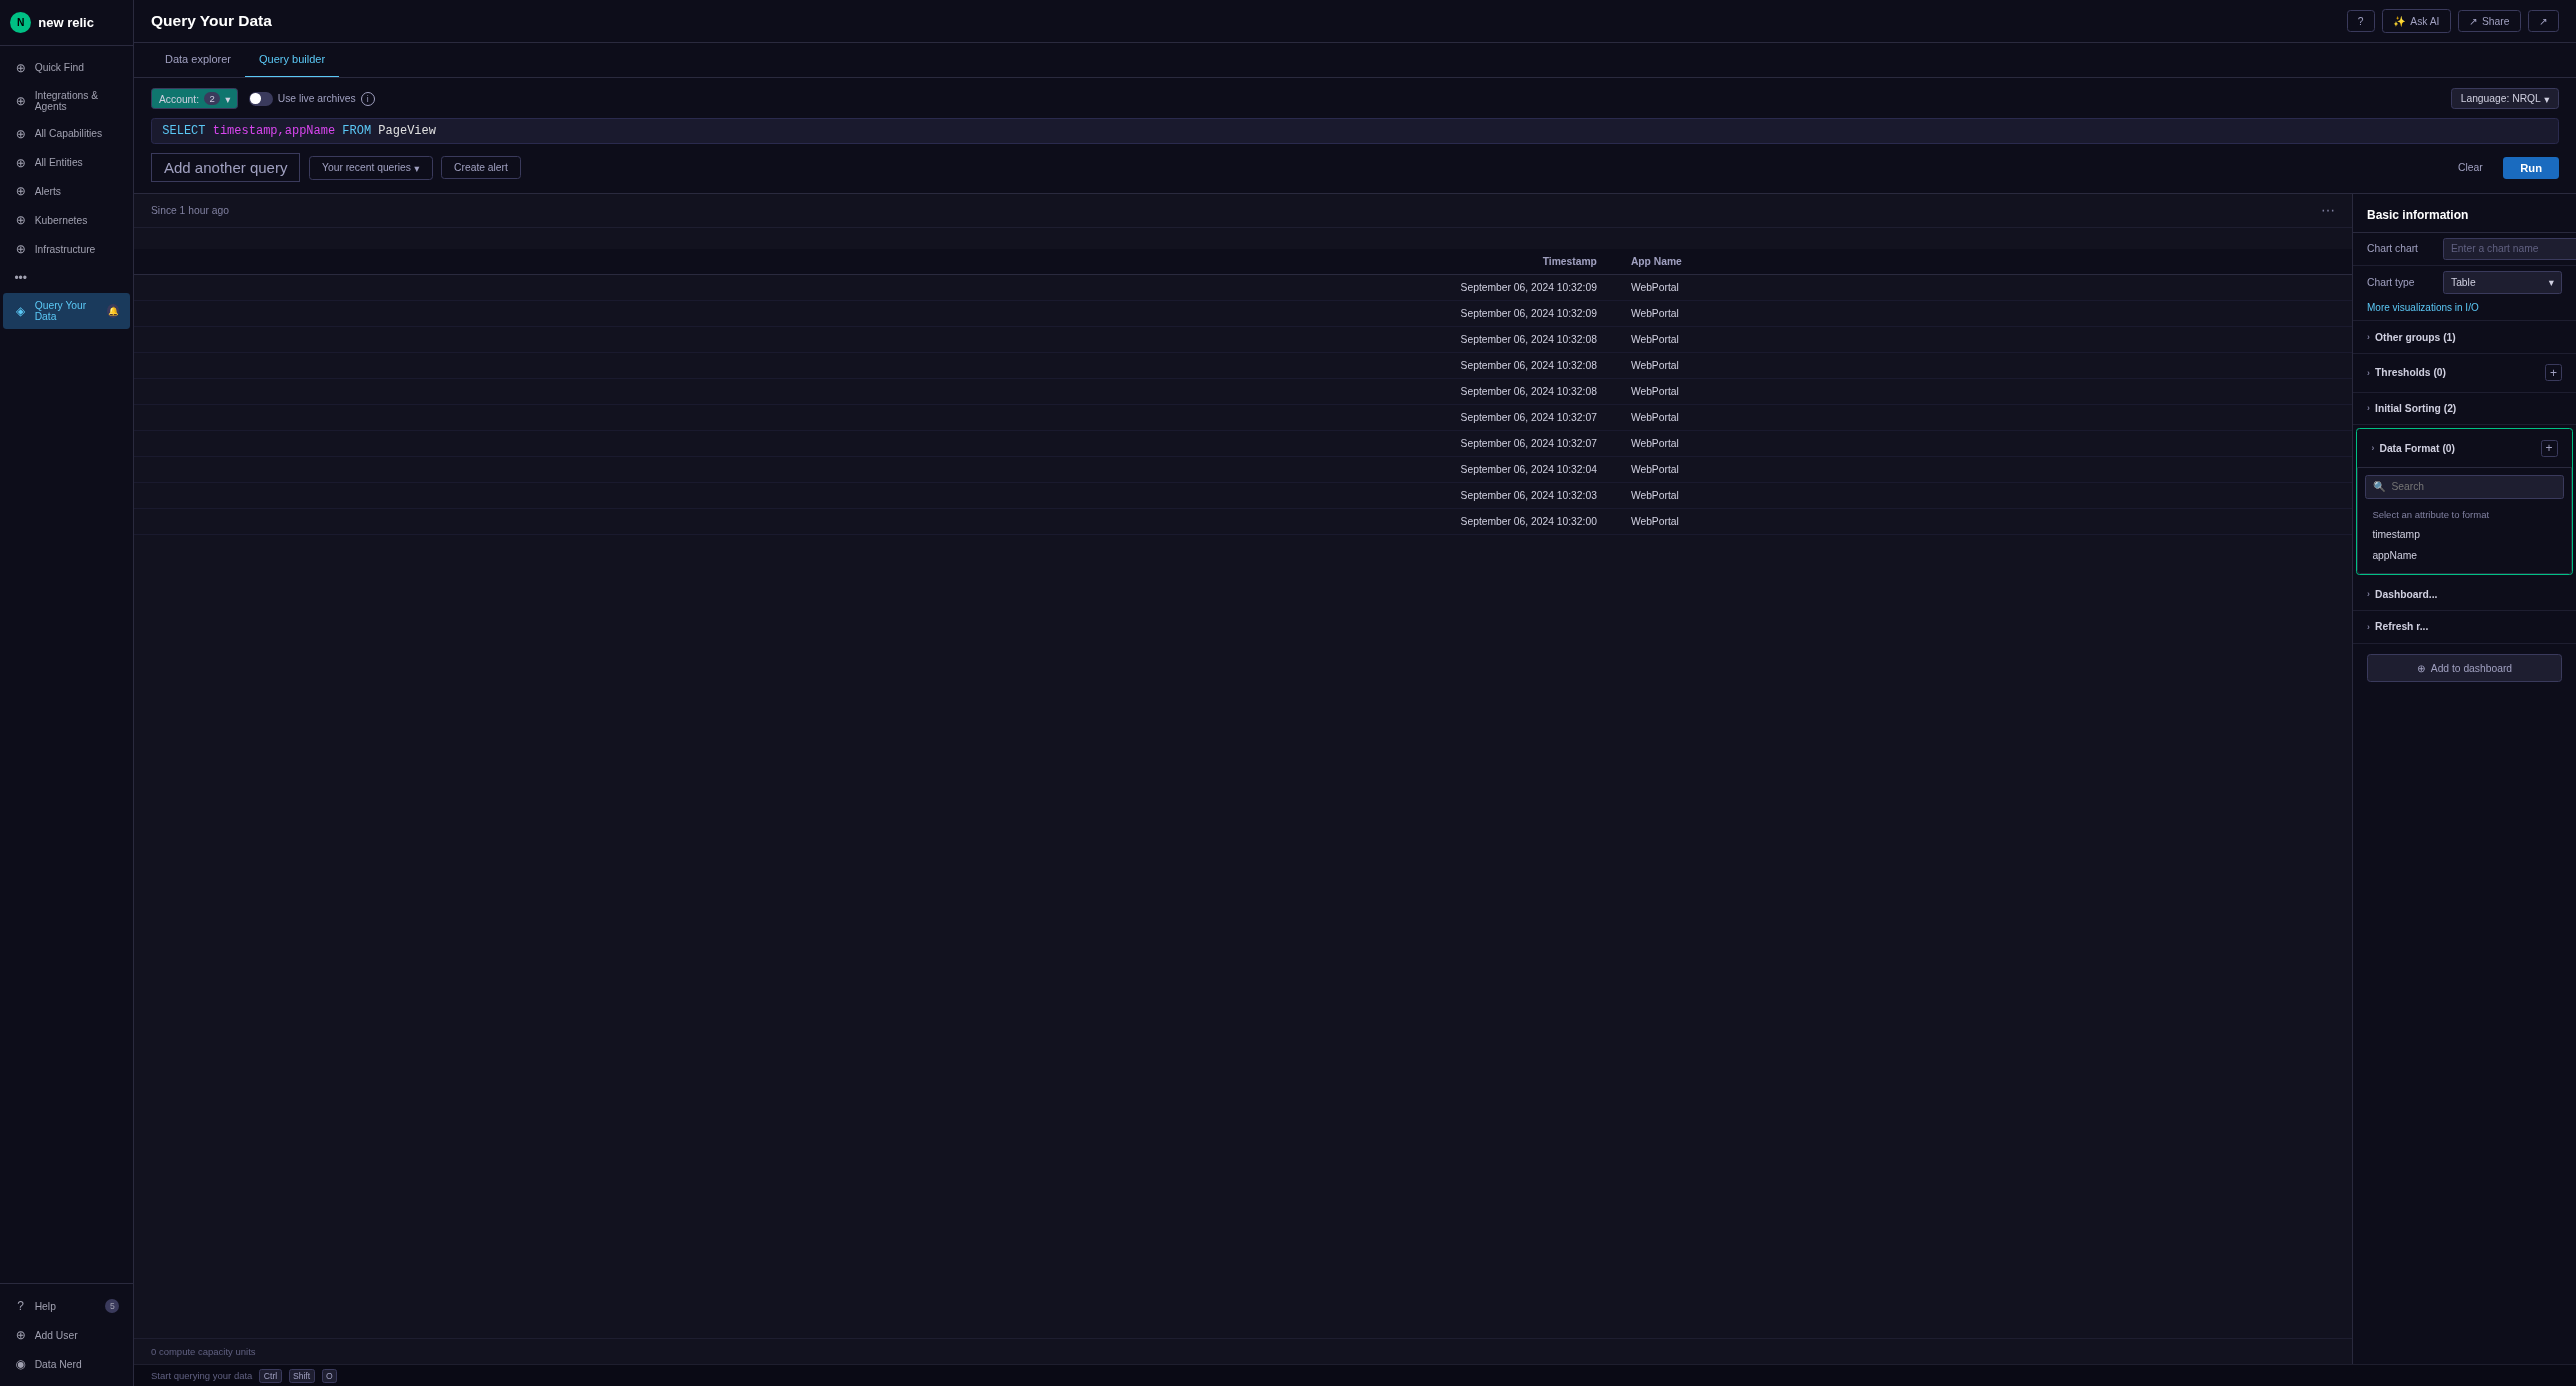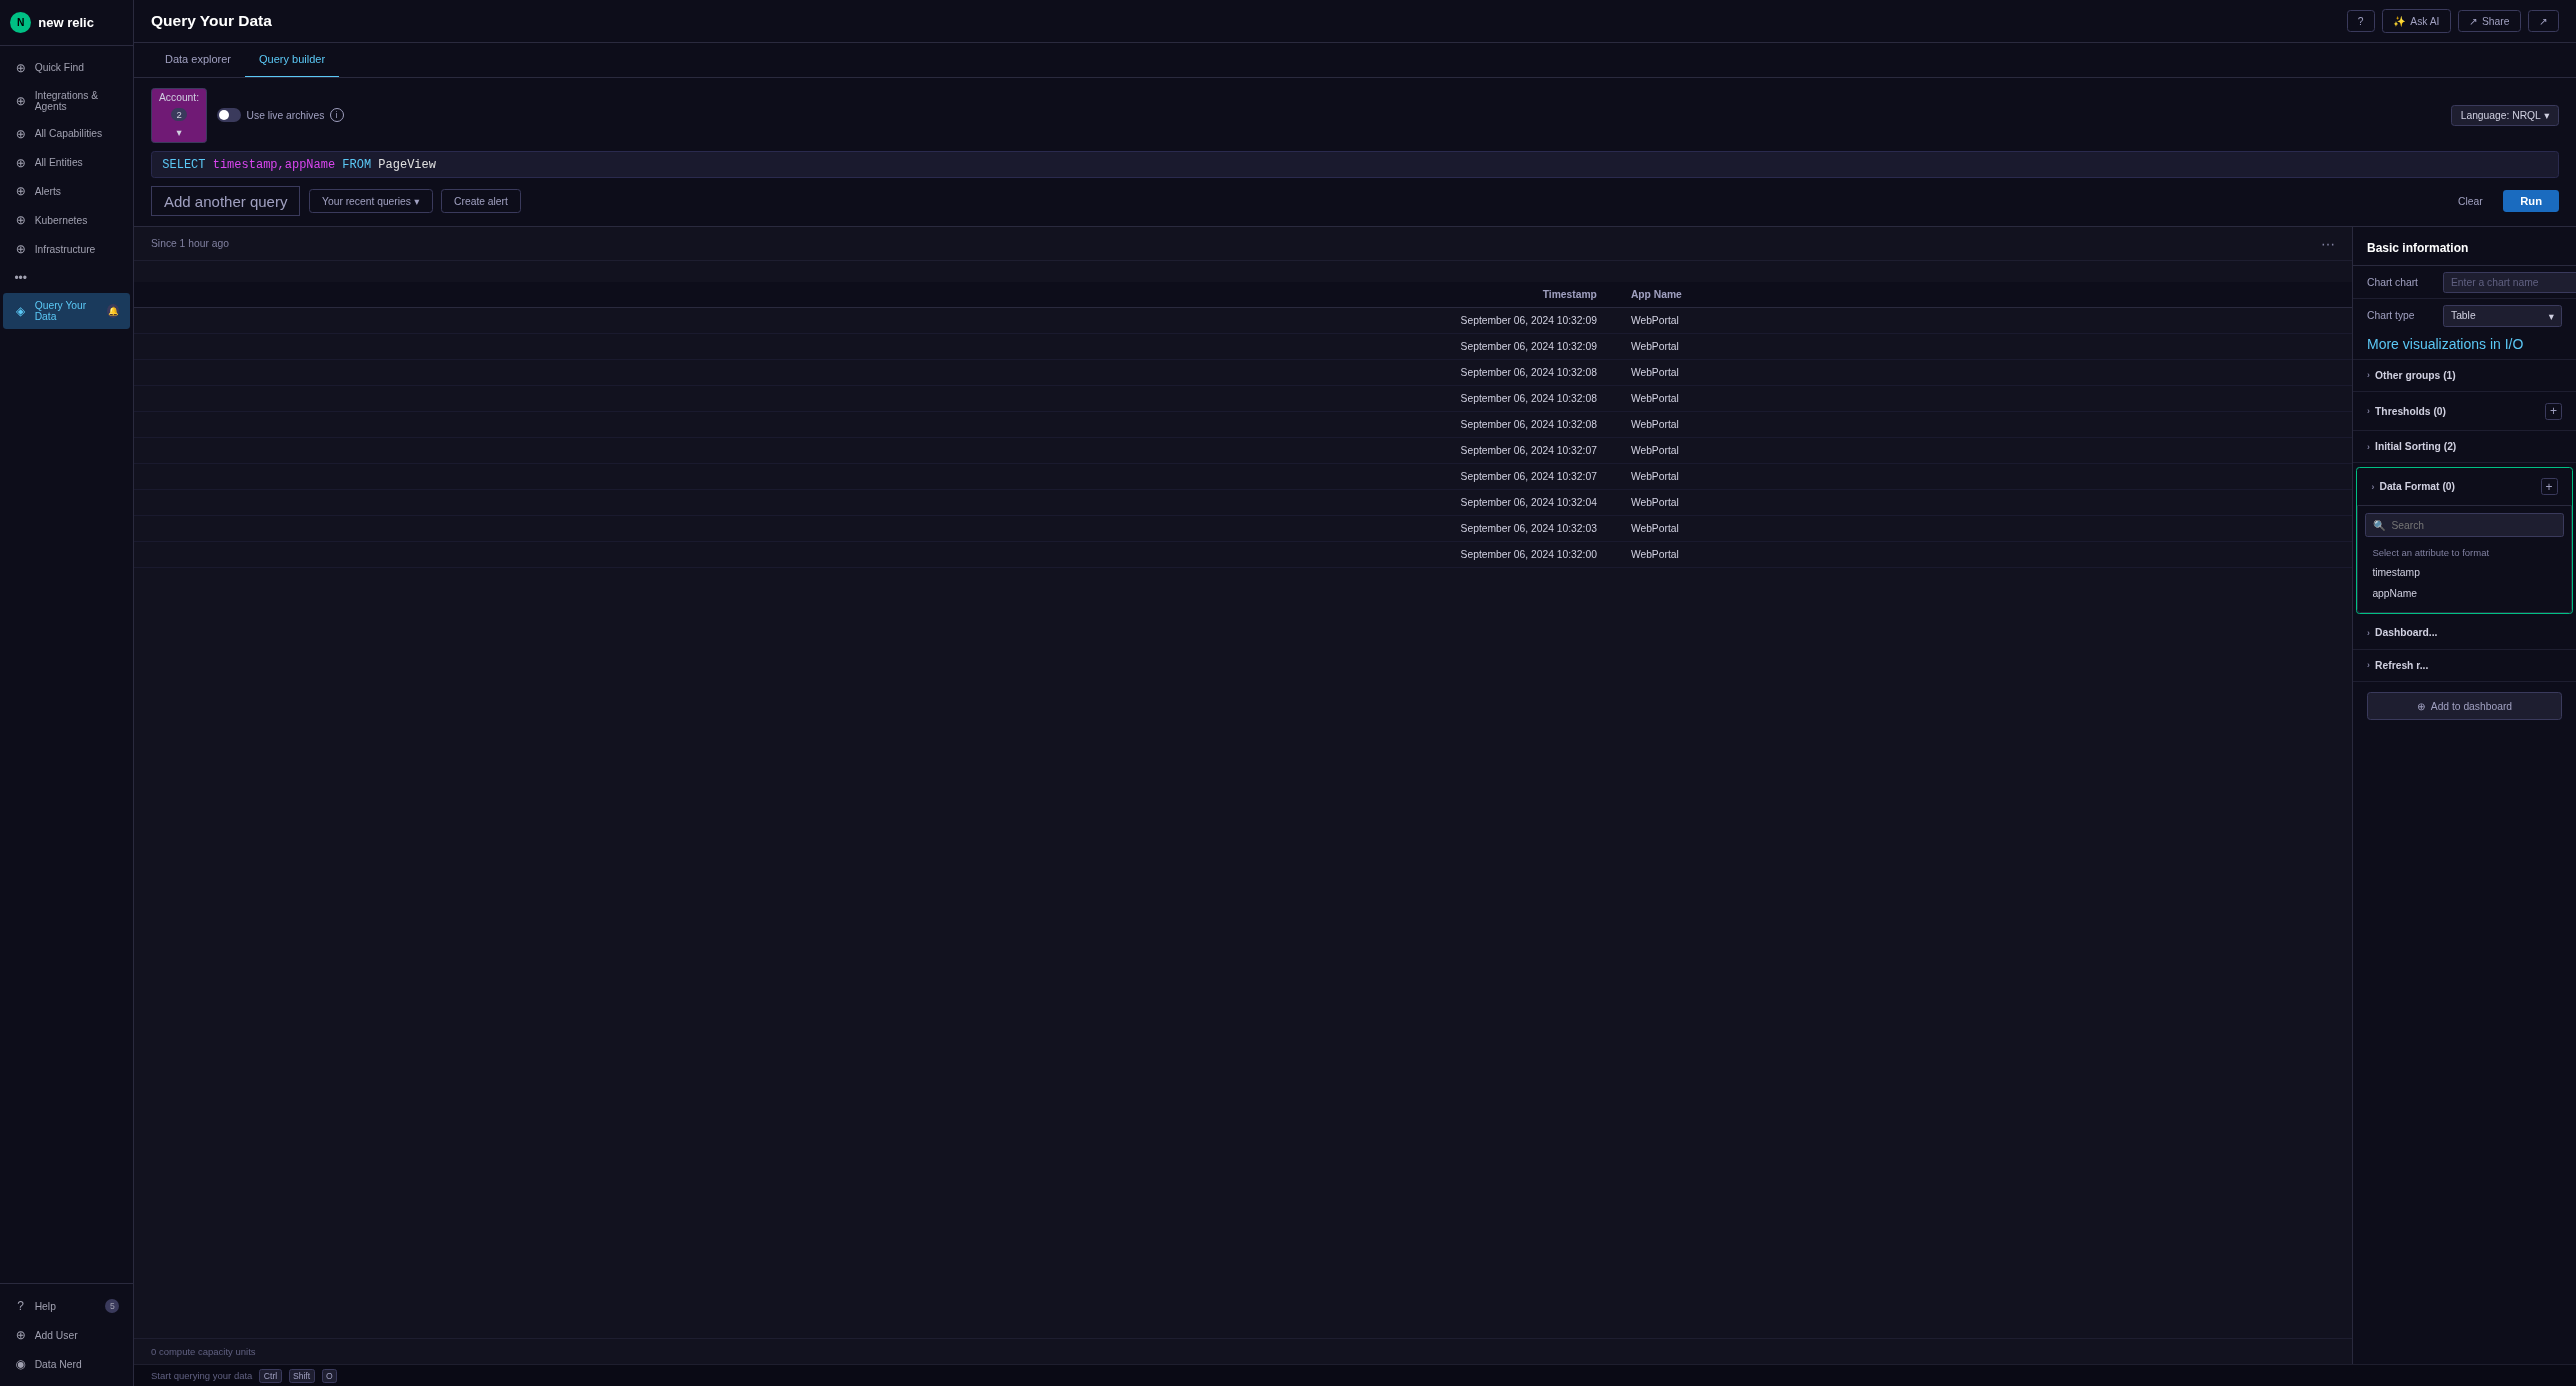--- a/index.html
+++ b/index.html
@@ -27,21 +27,21 @@
     .header-btn { display: flex; align-items: center; gap: 4.3px; padding: 4.3px 10.3px; border-radius: 3.4px; border: 0.9px solid #3a3a5c; background: transparent; color: #a0a0c0; cursor: pointer; font-size: 10.3px; }
 
     
     .tabs { background: #0d0d1a; border-bottom: 0.9px solid #2a2a3e; padding: 0 17px; display: flex; align-items: center; gap: 0; flex-shrink: 0; }
     .tab { padding: 10.3px 14px; font-size: 11px; color: #a0a0c0; cursor: pointer; border-bottom: 1.7px solid transparent; }
     .tab.active { color: #5bc8f5; border-bottom: 1.7px solid #5bc8f5; }
 
     
     .query-bar { background: #0d0d1a; border-bottom: 0.9px solid #2a2a3e; padding: 10.3px 17px; flex-shrink: 0; }
     .query-top { display: flex; align-items: center; gap: 10.3px; margin-bottom: 8.6px; }
-    .account-select { background: #701a75; border: 0.9px solid #3a3a5c; border-radius: 3.4px; color: #d0d0e0; padding: 3.4px 7px; font-size: 10.3px; display: flex; align-items: center; gap: 5.2px; cursor: pointer; flex-direction: column; }
+    .account-select { background: #0f766e; border: 0.9px solid #3a3a5c; border-radius: 3.4px; color: #d0d0e0; padding: 3.4px 7px; font-size: 10.3px; display: flex; align-items: flex-end; gap: 5.2px; cursor: pointer; }
     .account-select .badge { background: #3a3a5c; border-radius: 8.6px; padding: 0.9px 5.2px; font-size: 9.5px; }
     .toggle-container { display: flex; align-items: center; gap: 5.2px; font-size: 10.3px; color: #a0a0c0; }
     .toggle { width: 24px; height: 14px; background: #3a3a5c; border-radius: 7px; cursor: pointer; position: relative; }
     .toggle::after { content: ''; position: absolute; width: 10.3px; height: 10.3px; background: #fff; border-radius: 50%; top: 1.7px; left: 1.7px; }
     .info-icon { width: 14px; height: 14px; border-radius: 50%; border: 0.9px solid #a0a0c0; display: flex; align-items: center; justify-content: center; font-size: 8.6px; color: #a0a0c0; cursor: pointer; }
     .language-select { margin-left: auto; background: #1e1e30; border: 0.9px solid #3a3a5c; border-radius: 3.4px; color: #d0d0e0; padding: 3.4px 8.6px; font-size: 10.3px; display: flex; align-items: center; gap: 3.4px; cursor: pointer; }
 
     .query-input-row { display: flex; align-items: center; gap: 0; background: #1a1a2e; border-radius: 3.4px; padding: 5.2px 10.3px; border: 0.9px solid #2a2a4e; font-size: 12px; font-family: 'Courier New', monospace; }
     .query-keyword { color: #5bc8f5; }
     .query-func { color: #d946ef; }
@@ -79,21 +79,21 @@
     .panel-section-header { display: flex; align-items: center; justify-content: space-between; padding: 10.3px 14px; cursor: pointer; }
     .panel-section-label { font-size: 10.3px; font-weight: 600; color: #d0d0e0; display: flex; align-items: center; gap: 5.2px; }
     .chevron { font-size: 8.6px; color: #8080a0; }
     .add-btn { width: 17px; height: 17px; display: flex; align-items: center; justify-content: center; border: 0.9px solid #3a3a5c; border-radius: 2.6px; color: #a0a0c0; cursor: pointer; font-size: 12px; }
 
     .field-row { display: flex; align-items: center; gap: 7px; padding: 5.2px 14px; }
     .field-label { font-size: 10.3px; color: #a0a0c0; width: 69px; flex-shrink: 0; }
     .field-input { flex: 1; background: #1e1e30; border: 0.9px solid #3a3a5c; border-radius: 2.6px; padding: 4.3px 7px; font-size: 10.3px; color: #d0d0e0; }
     .field-input::placeholder { color: #606080; }
     .field-select { flex: 1; background: #1e1e30; border: 0.9px solid #3a3a5c; border-radius: 2.6px; padding: 4.3px 7px; font-size: 10.3px; color: #d0d0e0; display: flex; align-items: center; justify-content: space-between; cursor: pointer; }
-    .more-link { font-size: 14px; color: #5bc8f5; padding: 3.4px 14px 7px; display: block; cursor: pointer; }
+    .more-link { font-size: 10px; color: #5bc8f5; padding: 3.4px 14px 7px; display: block; cursor: pointer; }
 
     
     .data-format-section { border: 1.7px solid #00c084; border-radius: 3.4px; margin: 3.4px; }
     .data-format-dropdown { background: #0d0d1a; border: 0.9px solid #2a2a3e; border-radius: 0 0 3.4px 3.4px; padding: 7px; }
     .search-input-wrapper { display: flex; align-items: center; gap: 5.2px; background: #1e1e30; border: 0.9px solid #3a3a5c; border-radius: 2.6px; padding: 4.3px 7px; margin-bottom: 7px; }
     .search-input-inner { background: transparent; border: none; color: #d0d0e0; font-size: 10.3px; flex: 1; outline: none; }
     .select-attr-text { font-size: 9.5px; color: #8080a0; padding: 3.4px 7px; }
     .attr-option { font-size: 10.3px; color: #d0d0e0; padding: 5.2px 7px; cursor: pointer; border-radius: 2.6px; }
 
     

